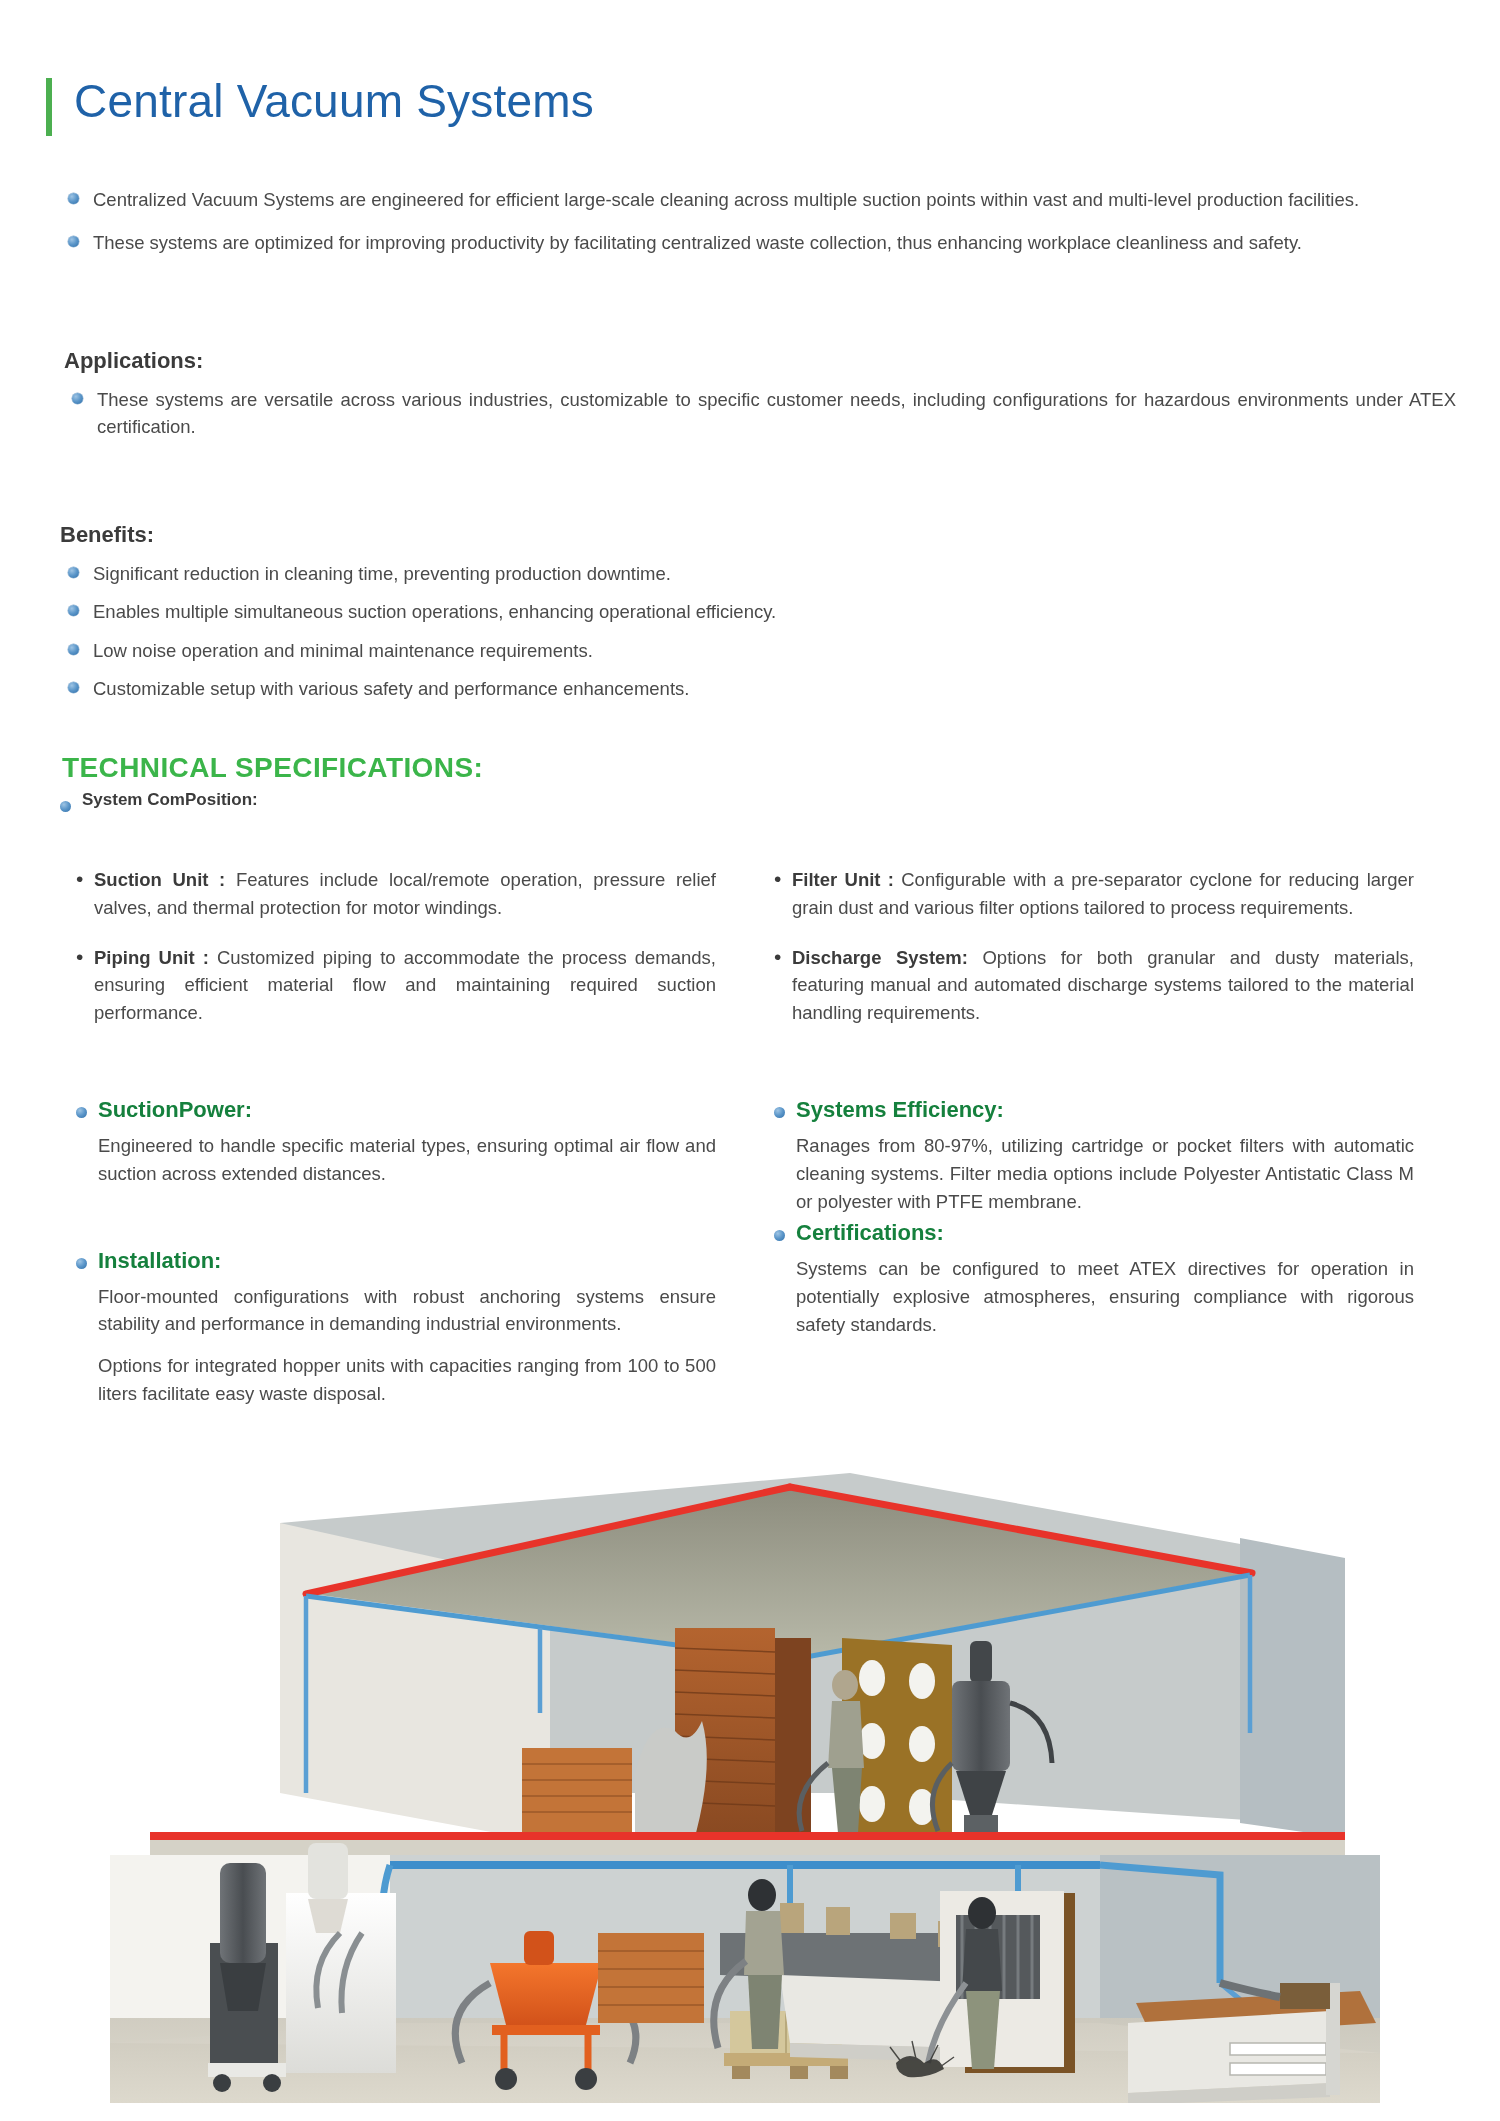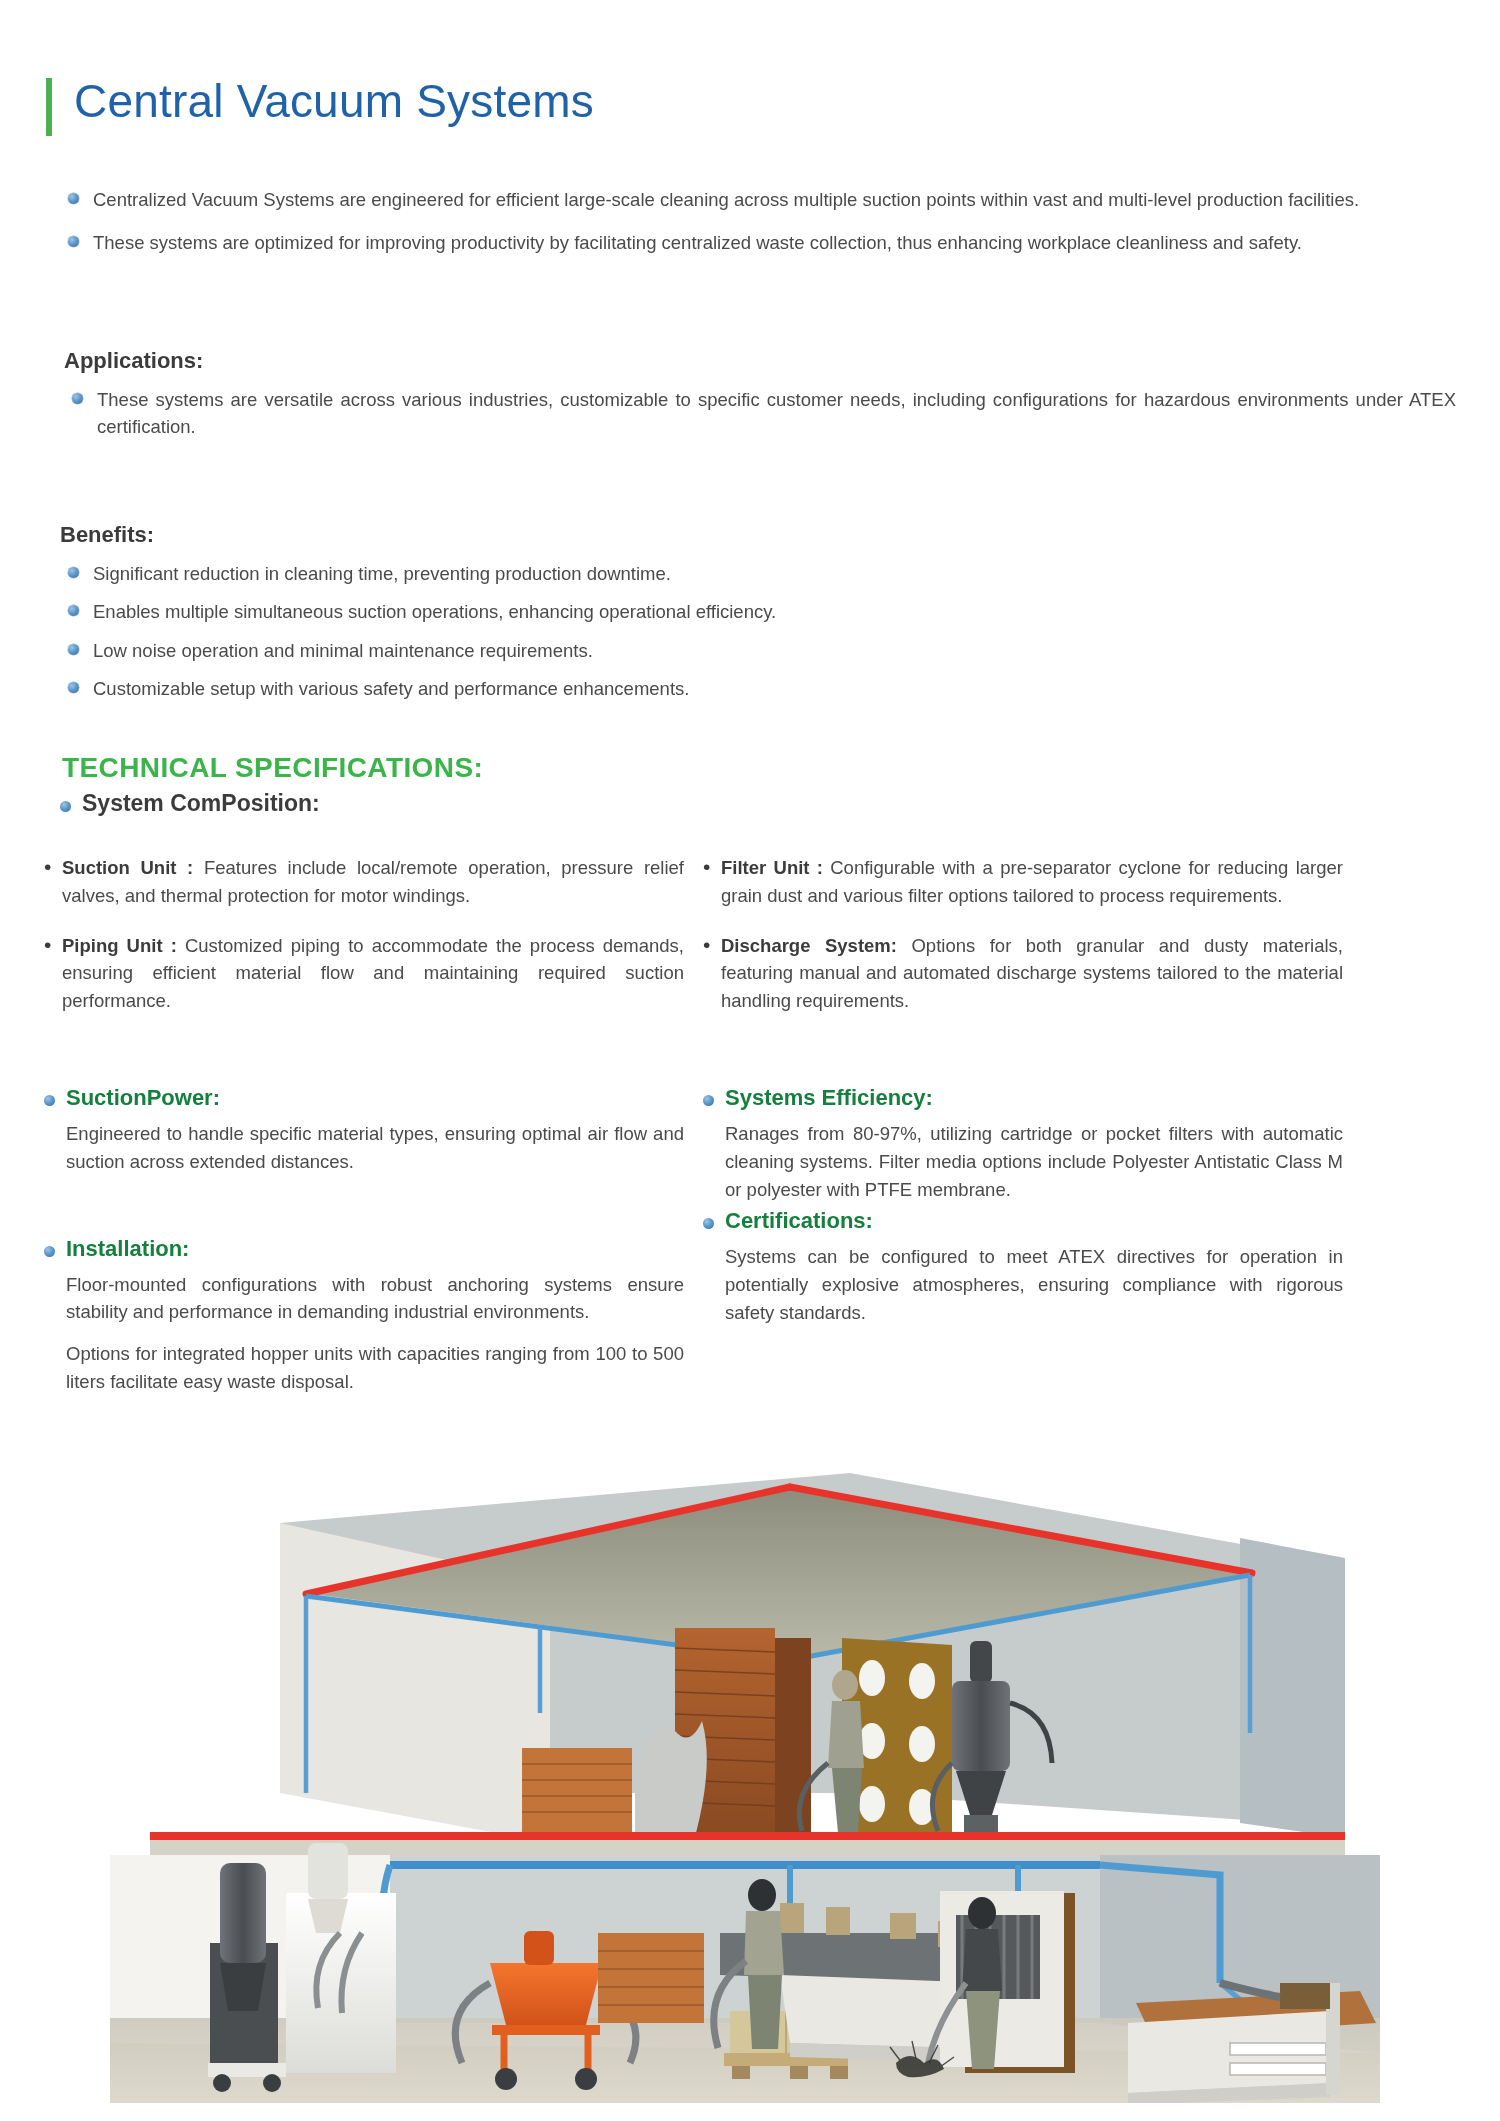--- a/index.html
+++ b/index.html
@@ -92,42 +92,43 @@
 
   
   #tech-title { left: 62px; top: 752px; }
 
   
   #syscomp { left: 60px; top: 790px; width: 1392px; }
 
   .h2-bullet {
     position: relative;
     padding-left: 22px;
-    font-size: 23px;
+    font-size: 17px;
     font-weight: bold;
     color: #3b3b3b;
   }
   .h2-bullet::before {
     content: "";
     position: absolute;
     left: 0px;
     top: 11px;
     width: 11px;
     height: 11px;
     border-radius: 50%;
     background: radial-gradient(circle at 35% 32%, #9ec4e4 0%, #5b96c9 48%, #2f6ea8 100%);
   }
 
   
   .two-col {
     position: absolute;
     display: flex;
-    gap: 19px;
+    gap: 58px;
     width: 1392px;
-    left: 44px;
+    left: 76px;
+    margin-top: 12px;
   }
   .col { width: 640px; }
 
   .sub-blt {
     position: relative;
     padding-left: 18px;
     color: #4a4a4a;
     font-size: 18.5px;
     line-height: 1.5;
     margin-bottom: 22px;

